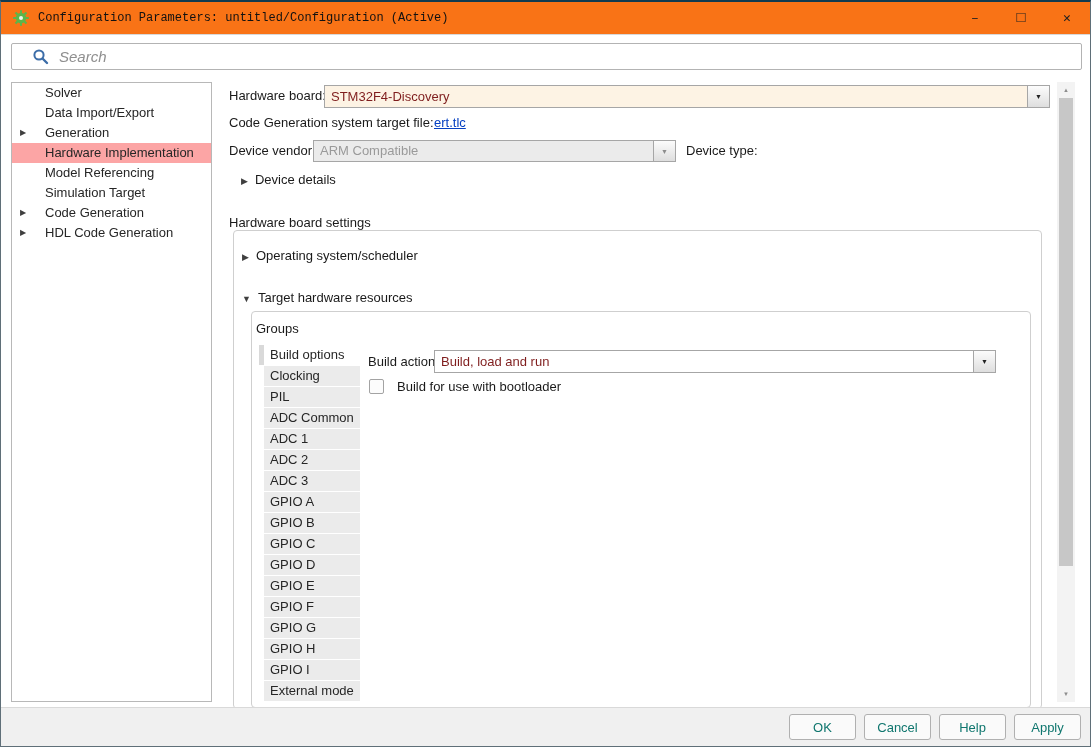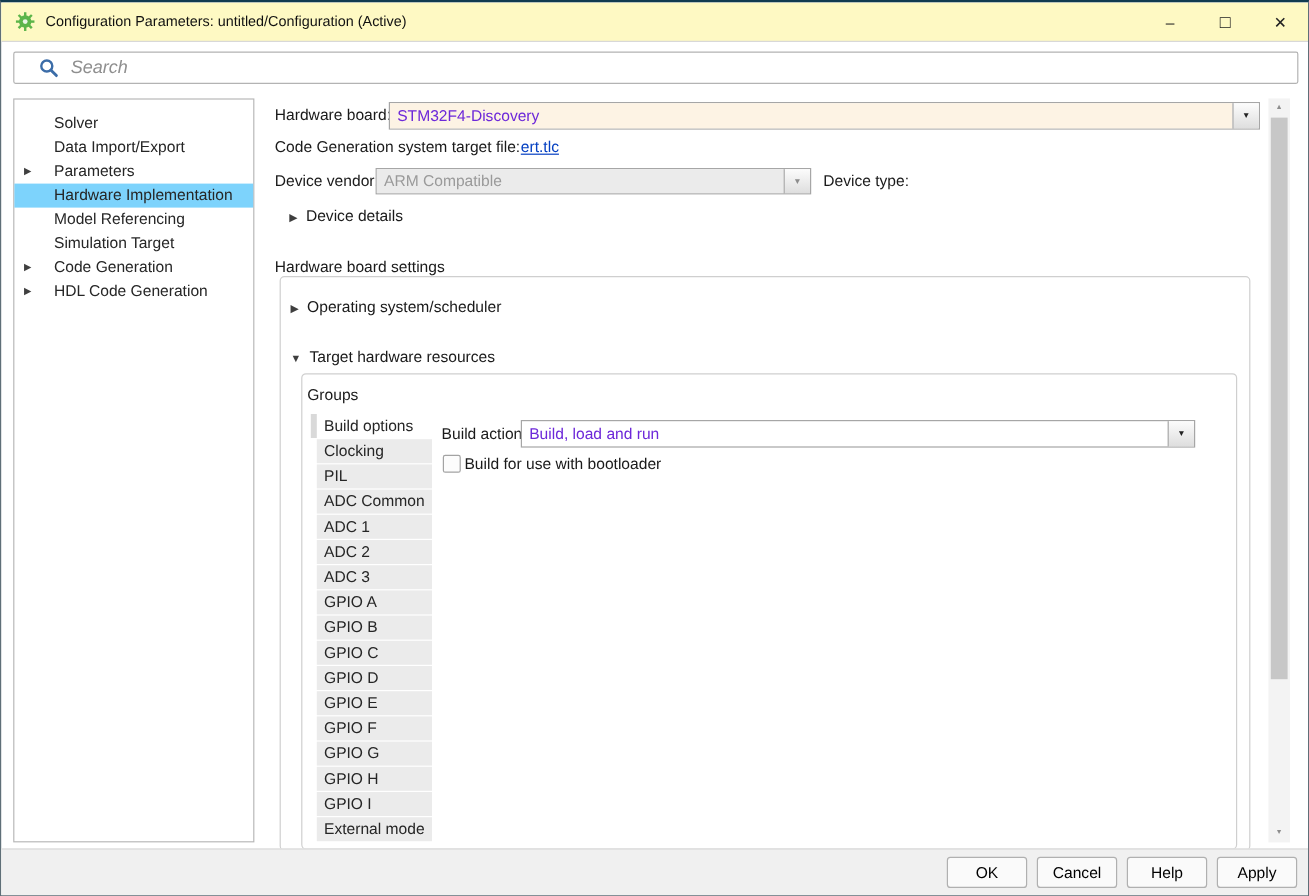--- a/index.html
+++ b/index.html
@@ -3,81 +3,81 @@
 <meta charset="utf-8">
 <style>
   html,body { margin:0; padding:0; background:#9a9a9a; }
   .window {
     position:relative; width:1091px; height:747px; background:#ffffff;
     font-family:"Liberation Sans", sans-serif; box-sizing:border-box;
     border:1px solid #5f6f78; border-top:2px solid #113b50; overflow:hidden;
   }
   
   .titlebar { position:absolute; top:0; left:0; right:0; height:32px; display:flex;
-    align-items:center; padding-left:12px; background:#fef9c3; border-bottom:1px solid #d8d8d8; }
+    align-items:center; padding-left:12px; background:#f97316; border-bottom:1px solid #d8d8d8;font-family:Liberation Mono, monospace; }
   .app-icon { width:16px; height:16px; flex:0 0 16px; }
   .titlebar-title { font-size:12px; color:#111; margin-left:9px; white-space:nowrap; }
   .win-controls { margin-left:auto; display:flex; height:100%; }
   .win-btn { width:46px; display:flex; align-items:center; justify-content:center;
     font-size:13px; color:#222; cursor:default; }
   .win-btn.max { font-size:15px; }
   
   .search-box { position:absolute; left:10px; top:41px; width:1071px; height:27px;
     border:1px solid #b3b3b3; border-radius:2px; background:#fff; display:flex;
     align-items:center; padding:0 20px; box-sizing:border-box; }
   .search-input { border:none; outline:none; flex:1; font-style:italic; font-size:15px;
     color:#444; margin-left:8px; font-family:inherit; background:transparent; }
   .search-input::placeholder { color:#8f8f8f; font-style:italic; opacity:1; }
   
   .sidebar { position:absolute; left:10px; top:80px; width:201px; height:620px;
-    background:#fff; border:1px solid #b8b8b8; box-sizing:border-box; padding-top:10px; }
+    background:#fff; border:1px solid #b8b8b8; box-sizing:border-box; padding-top:0; }
   .nav-item { position:relative; height:20px; line-height:20px; font-size:13px;
     color:#262626; padding-left:33px; white-space:nowrap; cursor:default; }
-  .nav-item.selected { background:#7dd3fc; }
+  .nav-item.selected { background:#fca5a5; }
   .nav-tri { position:absolute; left:8px; top:0; font-size:8px; color:#3f3f3f; line-height:20px; }
   
   .lbl { position:absolute; font-size:13px; color:#1a1a1a; white-space:nowrap; }
   .combo { position:absolute; box-sizing:border-box; border:1px solid #a6a6a6;
     display:flex; background:#fff; }
   .combo-val { flex:1; font-size:13px; line-height:20px; padding:0 6px; white-space:nowrap;
-    overflow:hidden; color:#6d28d9; }
+    overflow:hidden; color:#7f1d1d; }
   .combo-btn { width:21px; border-left:1px solid #a6a6a6;
     background:linear-gradient(#fcfcfc,#dedede); display:flex; align-items:center;
     justify-content:center; font-size:7px; color:#222; }
   .combo.cream .combo-val { background:#fdf3e4; }
   .combo.disabled .combo-val { background:#ebebeb; color:#9a9a9a; }
   .combo.disabled .combo-btn { color:#8c8c8c; }
   .link { position:absolute; font-size:13px; color:#0540c2; text-decoration:underline; cursor:pointer; }
   .panel { position:absolute; border:1px solid #cfcfcf; border-radius:4px; background:#fff;
     box-sizing:border-box; }
   .sec-row { position:absolute; font-size:13px; color:#1a1a1a; white-space:nowrap; cursor:default; }
   .sec-tri { font-size:9px; color:#3f3f3f; margin-right:7px; }
   .groups-title { position:absolute; font-size:13px; color:#1a1a1a; }
   .groups-list { position:absolute; width:96px; }
   .group-item { position:relative; height:20px; line-height:20px; margin-bottom:1px;
     background:#ebebeb; font-size:13px; color:#262626; padding-left:6px; white-space:nowrap; cursor:default; }
   .group-item.selected { background:#fff; }
   .group-item.selected::before { content:""; position:absolute; left:-5px; top:0; width:5px;
     height:100%; background:#d9d9d9; }
-  .check-row { position:absolute; display:flex; align-items:center; gap:3px; }
+  .check-row { position:absolute; display:flex; align-items:center; gap:13px; }
   .checkbox { width:15px; height:15px; box-sizing:border-box; border:1px solid #a3a3a3;
     background:#fcfcfc; border-radius:2px; }
   .check-label { font-size:13px; color:#1a1a1a; white-space:nowrap; }
   
   .scrollbar { position:absolute; left:1056px; top:80px; width:18px; height:620px; background:#f3f3f3; }
   .sb-arrow { position:absolute; left:0; width:18px; height:14px; display:flex;
     align-items:center; justify-content:center; font-size:6px; color:#8d8d8d; }
   .sb-arrow.up { top:1px; } .sb-arrow.down { bottom:1px; }
   .sb-thumb { position:absolute; left:2px; top:16px; width:14px; height:468px; background:#c7c7c7; }
   
   .footer { position:absolute; left:0; right:0; bottom:0; height:39px; background:#f0f0f0;
     border-top:1px solid #d9d9d9; display:flex; align-items:center; justify-content:flex-end;
     gap:8px; padding-right:9px; box-sizing:border-box; }
   .btn { width:67px; height:26px; background:#fafafa; border:1px solid #b0b0b0;
-    border-radius:3px; font-size:13px; color:#000000; font-family:inherit; cursor:default; }
+    border-radius:3px; font-size:13px; color:#0f766e; font-family:inherit; cursor:default; }
 </style>
 </head>
 <body>
 
 <div class="window">
 
   <div class="titlebar">
     <svg class="app-icon" viewBox="0 0 16 16">
       <g fill="#5cb54a">
         <rect x="7" y="0.2" width="2" height="4" transform="rotate(0 8 8)"></rect>
@@ -104,21 +104,21 @@
     <svg width="17" height="17" viewBox="0 0 17 17">
       <circle cx="7" cy="7" r="4.6" fill="none" stroke="#3c6da8" stroke-width="2"></circle>
       <line x1="10.5" y1="10.5" x2="15" y2="15" stroke="#3c6da8" stroke-width="2.4" stroke-linecap="round"></line>
     </svg>
     <input class="search-input" type="text" placeholder="Search" style="">
   </div>
 
   <div class="sidebar">
     <div class="nav-item"><span>Solver</span></div>
     <div class="nav-item"><span>Data Import/Export</span></div>
-    <div class="nav-item"><span class="nav-tri">▶</span><span>Parameters</span></div>
+    <div class="nav-item"><span class="nav-tri">▶</span><span>Generation</span></div>
     <div class="nav-item selected"><span>Hardware Implementation</span></div>
     <div class="nav-item"><span>Model Referencing</span></div>
     <div class="nav-item"><span>Simulation Target</span></div>
     <div class="nav-item"><span class="nav-tri">▶</span><span>Code Generation</span></div>
     <div class="nav-item"><span class="nav-tri">▶</span><span>HDL Code Generation</span></div>
   </div>
 
   <div class="lbl" style="left:228px; top:86px;">Hardware board:</div>
   <div class="combo cream" style="left:323px; top:83px; width:726px; height:23px;">
     <div class="combo-val" style="line-height:21px;">STM32F4-Discovery</div>

